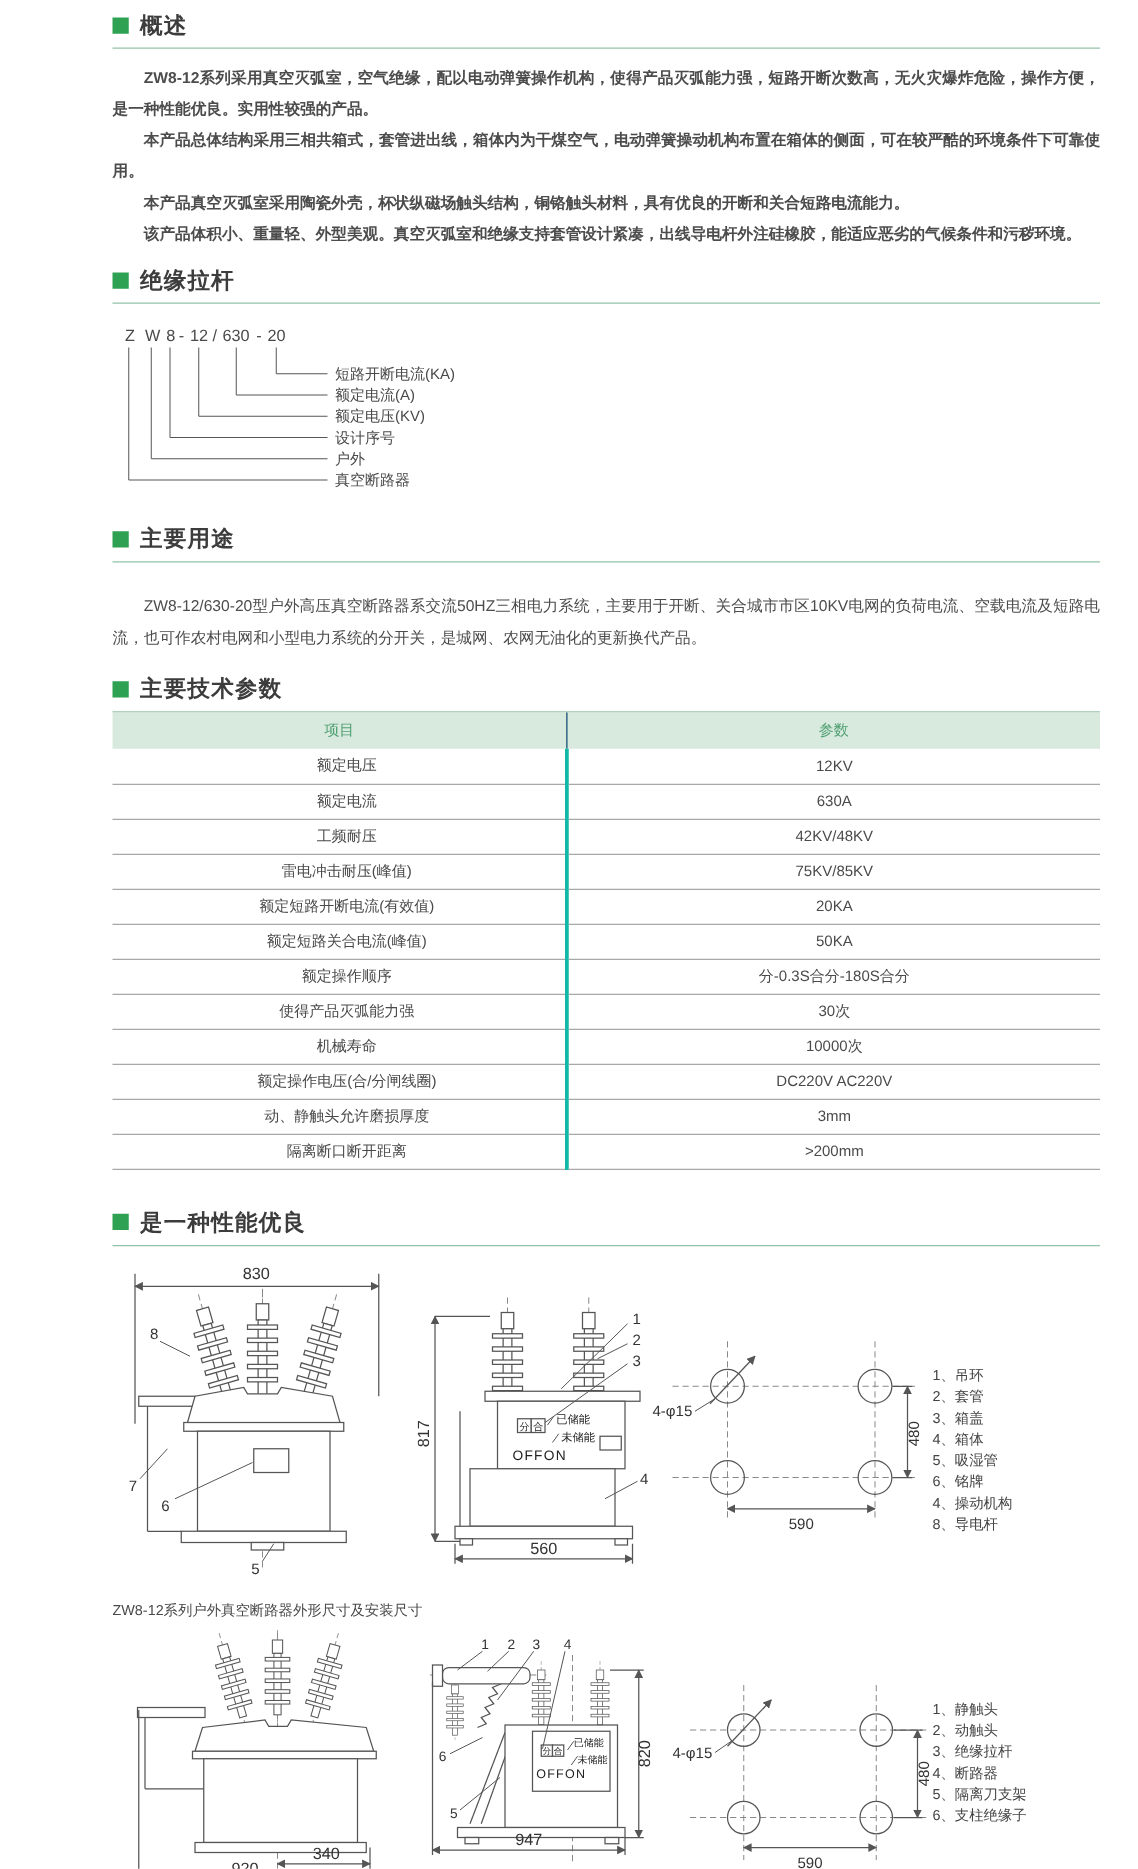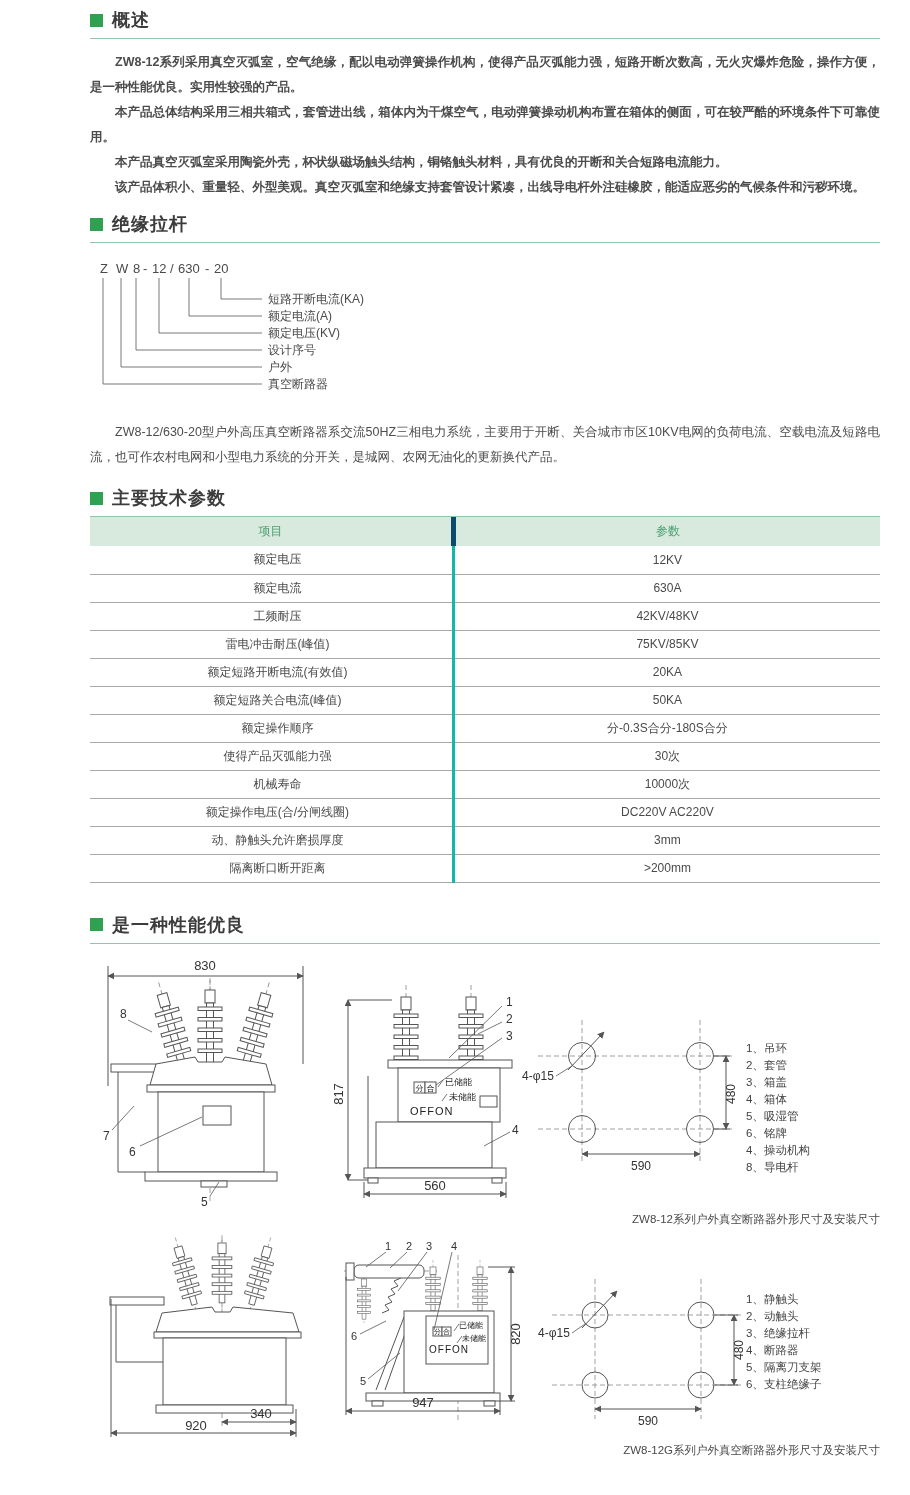--- a/index.html
+++ b/index.html
@@ -11,38 +11,38 @@
   .sec-title { font-size:18px; font-weight:bold; color:#3c3c3c; letter-spacing:1px; }
 
   .paras { margin-top:11px;font-weight:bold; }
   .paras p, .usage-p { font-size:12.5px; color:#4c4c4c; line-height:25px; text-indent:2em; margin:0; text-align:justify; }
 
   .model-svg { display:block; margin-top:12px; }
 
   table.params { width:100%; border-collapse:collapse; margin-top:0; font-size:12px; color:#4a4a4a; table-layout:fixed; }
   table.params th { background:#d8e9de; color:#50a173; font-weight:normal; height:29px; font-size:12px; }
   table.params th.item-col { width:46%; }
-  table.params th.value-col { border-left:5px solid #0c4a6e; }
+  table.params th.value-col { border-left:1px solid #0c4a6e; }
   table.params td { height:28px; border-bottom:1px solid #a8a8a8; }
   table.params td.item { padding-left:14px; text-align:center; }
   table.params td.value { text-align:center; border-left:3px solid #14b8a6; }
 
   .figrow { position:relative; }
   .figrow1 { height:258px; margin-top:10px; }
   .figrow2 { height:208px; margin-top:8px; }
   .fig-svg { position:absolute; }
   .ln { stroke:#555; fill:none; stroke-width:1; }
   .lnf { stroke:#555; fill:#fff; stroke-width:1; }
   .cl { stroke:#888; stroke-width:0.8; stroke-dasharray:5 3; fill:none; }
   .thin { stroke:#555; stroke-width:0.8; fill:none; }
   text.dt { font-size:12px; fill:#333; }
   text.big { font-size:13px; fill:#333; }
   text.pnl { fill:#222; }
   .legend { position:absolute; font-size:11.5px; color:#444; line-height:17px; white-space:nowrap; }
-  .figcap { text-align:right; font-size:11.5px; color:#4a4a4a; margin-top:0; }
+  .figcap { text-align:left; font-size:11.5px; color:#4a4a4a; margin-top:16px; }
 </style>
 </head>
 <body>
 
 <svg width="0" height="0" style="position:absolute" aria-hidden="true">
   <defs>
     <marker id="arr" viewBox="0 0 10 10" refX="9" refY="5" markerWidth="7" markerHeight="7" orient="auto-start-reverse">
       <path d="M0,0 L10,5 L0,10 z" fill="#555"></path>
     </marker>
     <g id="ins">
@@ -103,20 +103,24 @@
         <text x="178" y="65">额定电流(A)</text>
         <text x="178" y="82">额定电压(KV)</text>
         <text x="178" y="99">设计序号</text>
         <text x="178" y="116">户外</text>
         <text x="178" y="133">真空断路器</text>
       </g>
     </svg>
   </section>
 
   <section style="margin-top:22px">
+    <div class="sec-head">
+      <span class="sq"></span>
+      <span class="sec-title">主要用途</span>
+    </div>
     <p class="usage-p" style="margin-top:23px">ZW8-12/630-20型户外高压真空断路器系交流50HZ三相电力系统，主要用于开断、关合城市市区10KV电网的负荷电流、空载电流及短路电流，也可作农村电网和小型电力系统的分开关，是城网、农网无油化的更新换代产品。</p>
   </section>
 
   <section style="margin-top:16px">
     <div class="sec-head">
       <span class="sq"></span>
       <span class="sec-title">主要技术参数</span>
     </div>
     <table class="params">
       <thead>

